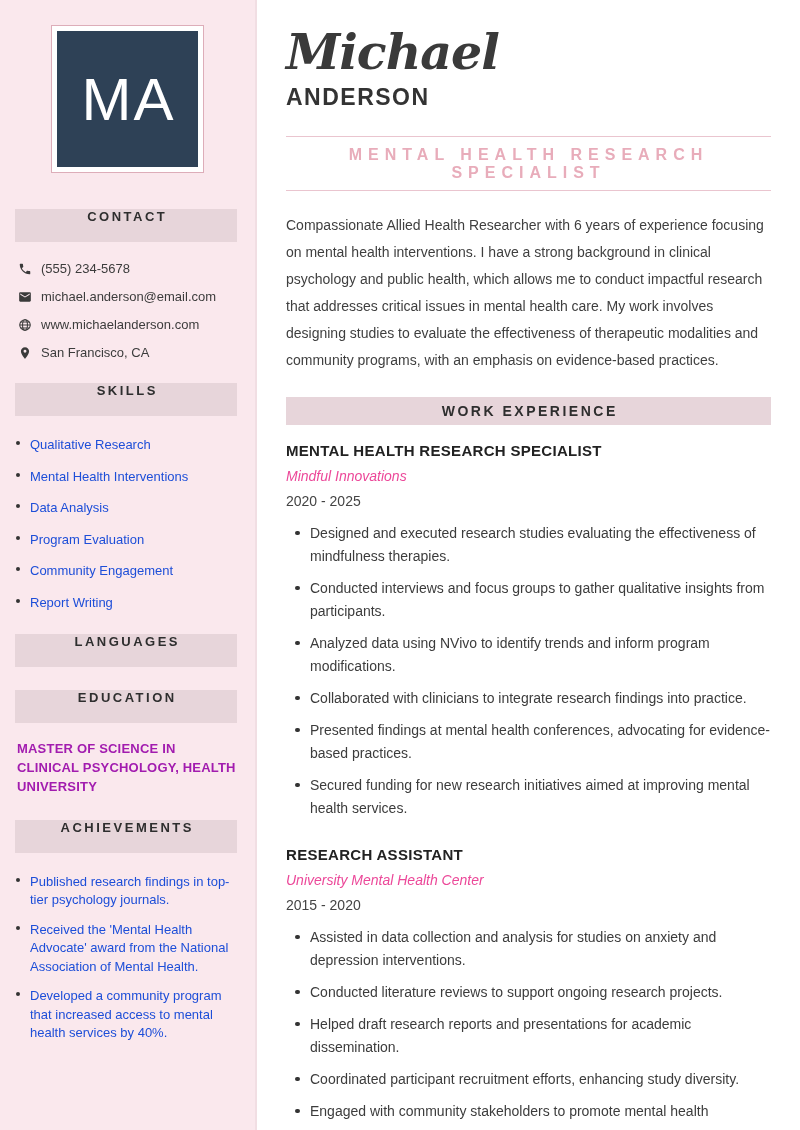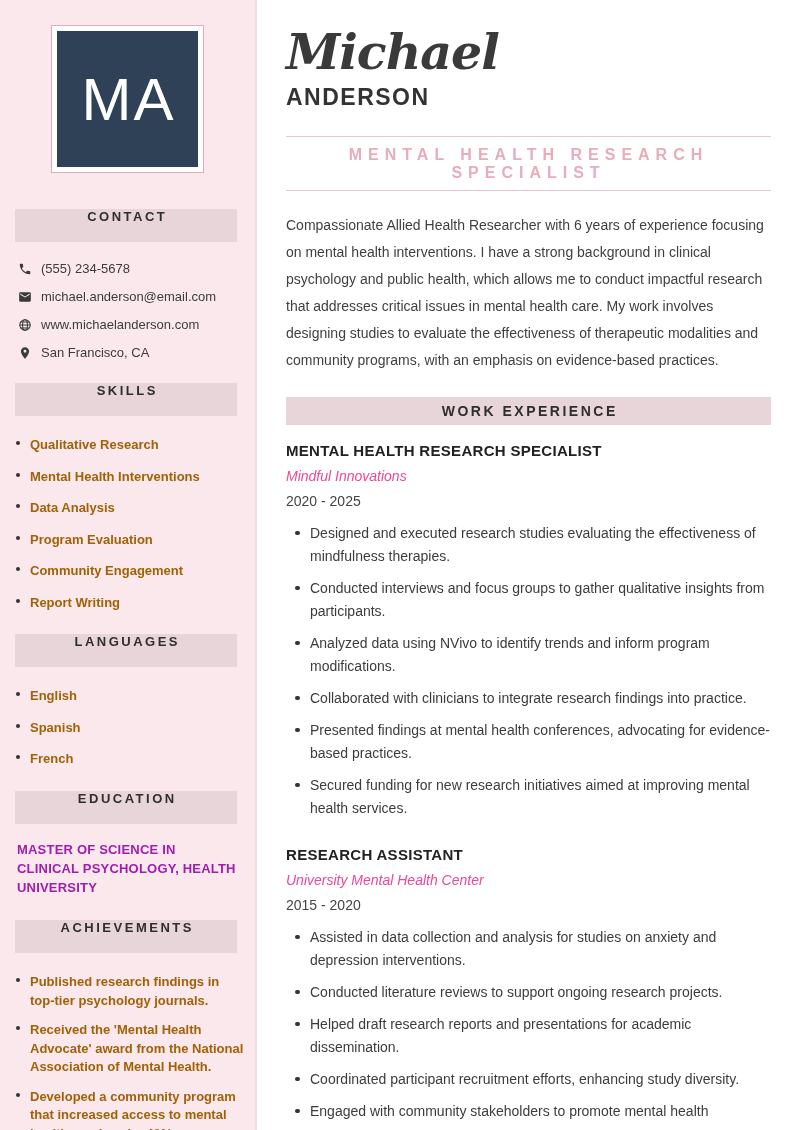--- a/index.html
+++ b/index.html
@@ -42,22 +42,22 @@
   .band-contact { margin-top:36px; }
   .band-skills, .band-languages, .band-education, .band-achievements { margin-top:23px; }
 
   .contact-list { margin:19px 0 0 18px; }
   .contact-row { display:flex; align-items:center; margin-bottom:13px; }
   .contact-row svg { width:14px; height:14px; flex:none; }
   .contact-text { font-size:13px; color:#3c3c3c; margin-left:9px; }
 
   .side-list { list-style:none; margin:20px 10px 0 30px; }
   .side-list li {
-    position:relative; font-size:13px; color:#a16207;
-    margin-bottom:14px; line-height:1.35;font-weight:bold;
+    position:relative; font-size:13px; color:#1d4ed8;
+    margin-bottom:14px; line-height:1.35;
   }
   .side-list li::before {
     content:""; position:absolute; left:-14px; top:5px;
     width:4px; height:4px; border-radius:50%; background:#333333;
   }
   .ach-list li { margin-bottom:11px; line-height:1.42; }
 
   .edu-degree {
     margin:17px 14px 0 17px;
     font-size:13px; font-weight:bold; color:#a21caf;
@@ -164,25 +164,20 @@
     <li>Mental Health Interventions</li>
     <li>Data Analysis</li>
     <li>Program Evaluation</li>
     <li>Community Engagement</li>
     <li>Report Writing</li>
   </ul>
 
   <div class="side-band band-languages">
     <span>LANGUAGES</span>
   </div>
-  <ul class="side-list">
-    <li>English</li>
-    <li>Spanish</li>
-    <li>French</li>
-  </ul>
 
   <div class="side-band band-education">
     <span>EDUCATION</span>
   </div>
   <div class="edu-degree">MASTER OF SCIENCE IN CLINICAL PSYCHOLOGY, HEALTH UNIVERSITY</div>
 
   <div class="side-band band-achievements">
     <span>ACHIEVEMENTS</span>
   </div>
   <ul class="side-list ach-list">

